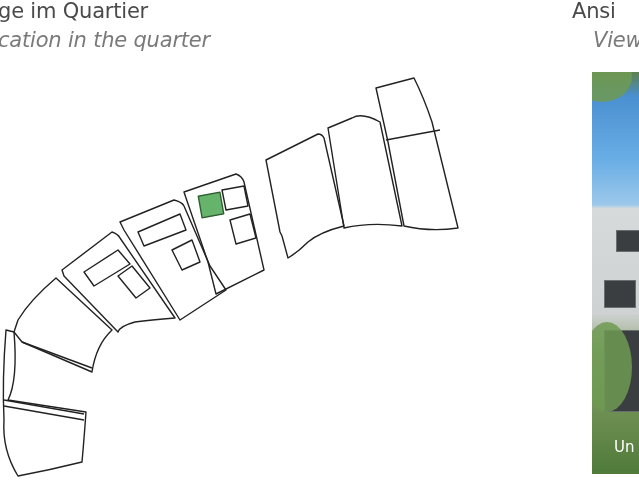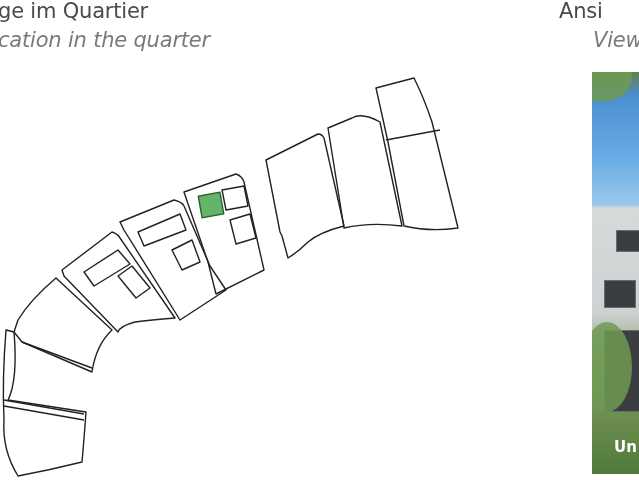--- a/index.html
+++ b/index.html
@@ -16,31 +16,31 @@
       font-size:21px; line-height:24px; font-style:italic; letter-spacing:-0.2px;
     }
     #map { position:absolute; left:0; top:0; }
     .photo {
       position:absolute; left:592px; top:72px; width:60px; height:402px; overflow:hidden;
       background:linear-gradient(180deg,#5f7f4c 0%,#4a8fd0 6%,#6aaee6 22%,#9cc8ea 33%,#d7dadb 34%,#cfd2d2 60%,#8fa77a 70%,#6e8f52 85%,#4f7a3a 100%);
     }
     .photo .window { position:absolute; background:#3b3e41; border:1px solid #6a6d70; }
     .photo .tree { position:absolute; border-radius:50%; background:#6f9a52; opacity:0.85; }
     .photo .caption {
-      position:absolute; left:22px; top:366px; color:#ffffff; font-weight:bold;
+      position:absolute; left:22px; top:366px; color:#ffffff; font-weight:normal;
       font-size:15px; font-family:"DejaVu Sans", sans-serif;
     }
   </style>
 </head>
 <body>
 
 <div class="heading" style="left:-2px; top:-1px;">ge im Quartier</div>
 <div class="subheading" style="left:-2px; top:28px;">cation in the quarter</div>
 
-<div class="heading" style="left:559px; top:-1px;">Ansi</div>
+<div class="heading" style="left:572px; top:-1px;">Ansi</div>
 <div class="subheading" style="left:593px; top:28px;">View</div>
 
 <svg id="map" width="480" height="480" viewBox="0 0 480 480">
   <g fill="none" stroke="#222" stroke-width="1.4" stroke-linejoin="round">
 
     <path d="M6 330 L14 332 Q18 380 8 400 L86 412 Q84 440 82 462 Q50 470 18 476 Q2 450 4 420 Q2 380 6 330 Z"></path>
     <path d="M4 400 L84 414"></path>
     <path d="M4 406 L84 420"></path>
     <path d="M14 332 L22 342 L92 372 Q96 345 112 330 L56 278 Q30 300 18 320 Z"></path>
     <path d="M22 342 L92 368"></path>

